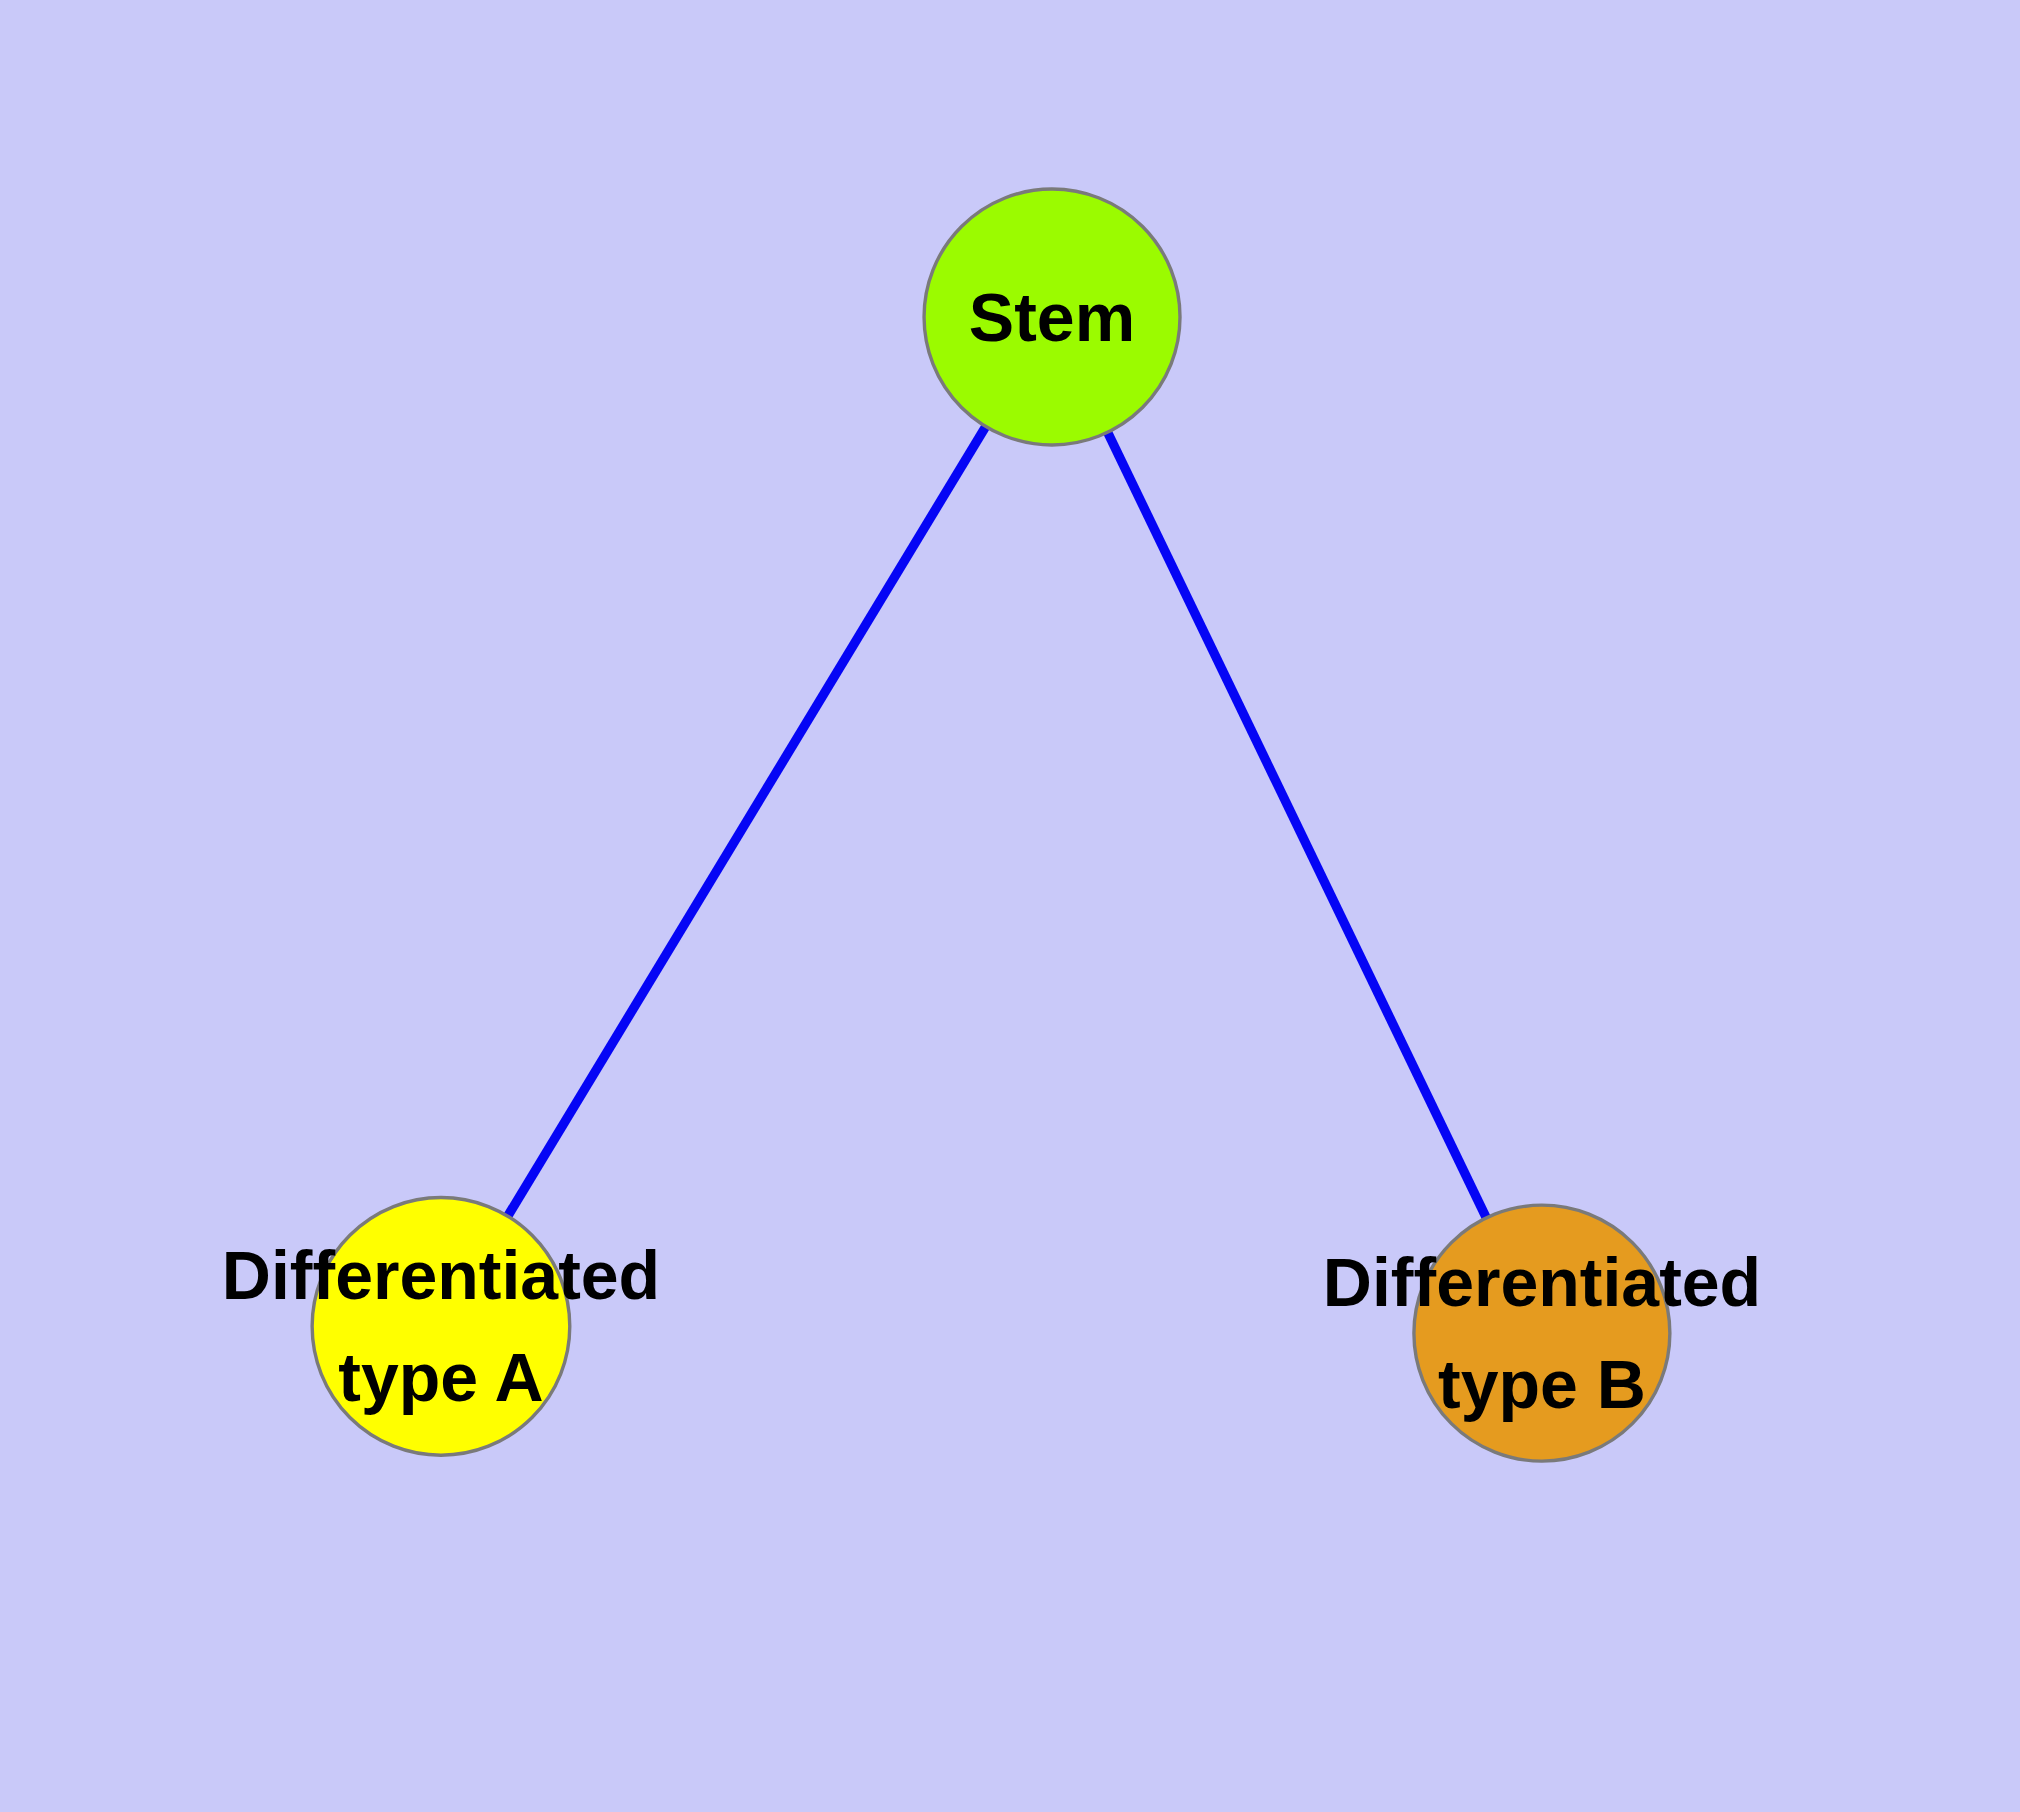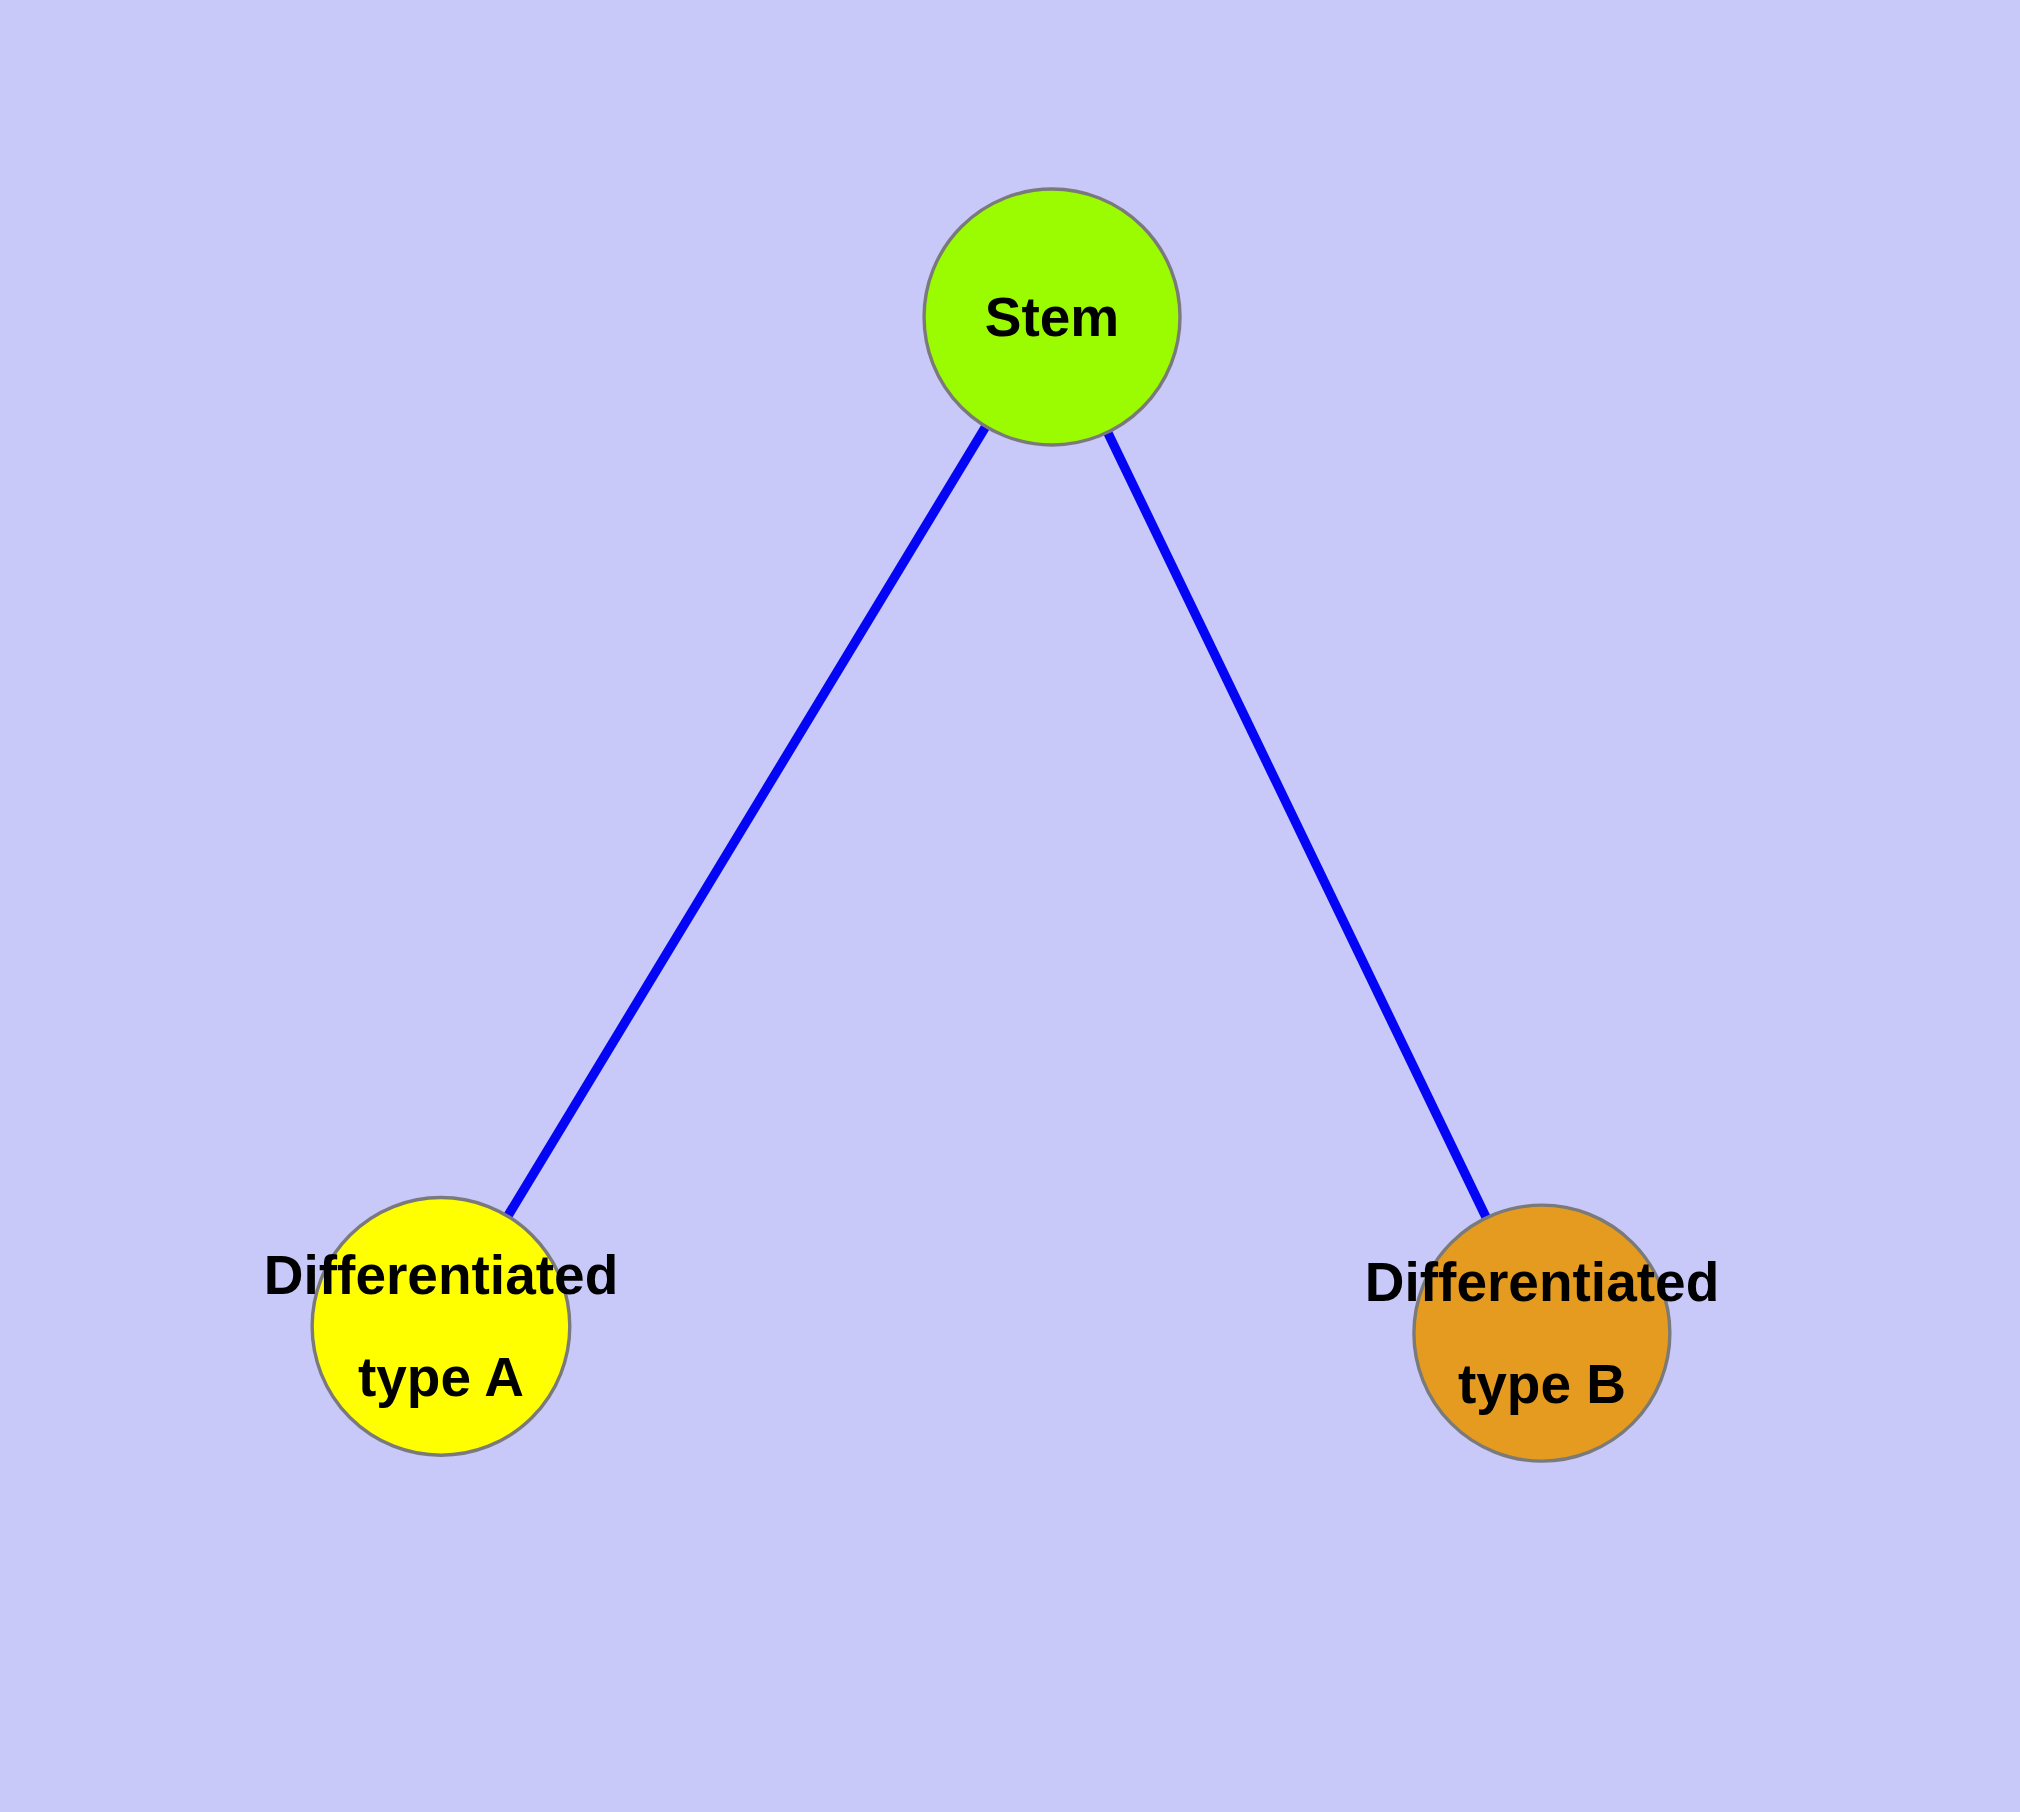--- a/index.html
+++ b/index.html
@@ -28,21 +28,21 @@
   }
   .node-label {
     position: absolute;
     width: 712px;
     height: 254px;
     display: flex;
     align-items: center;
     justify-content: center;
     text-align: center;
     white-space: pre-line;
-    font-size: 55px;
+    font-size: 68px;
     font-weight: 700;
     line-height: 102px;
     color: #000000;
     letter-spacing: 0;
     pointer-events: none;
   }
   
   .label-stem   { left: 696px;  top: 190px;  }  
   .label-type-a { left: 85px;  top: 1199px; }  
   .label-type-b { left: 1186px; top: 1206px; }  

